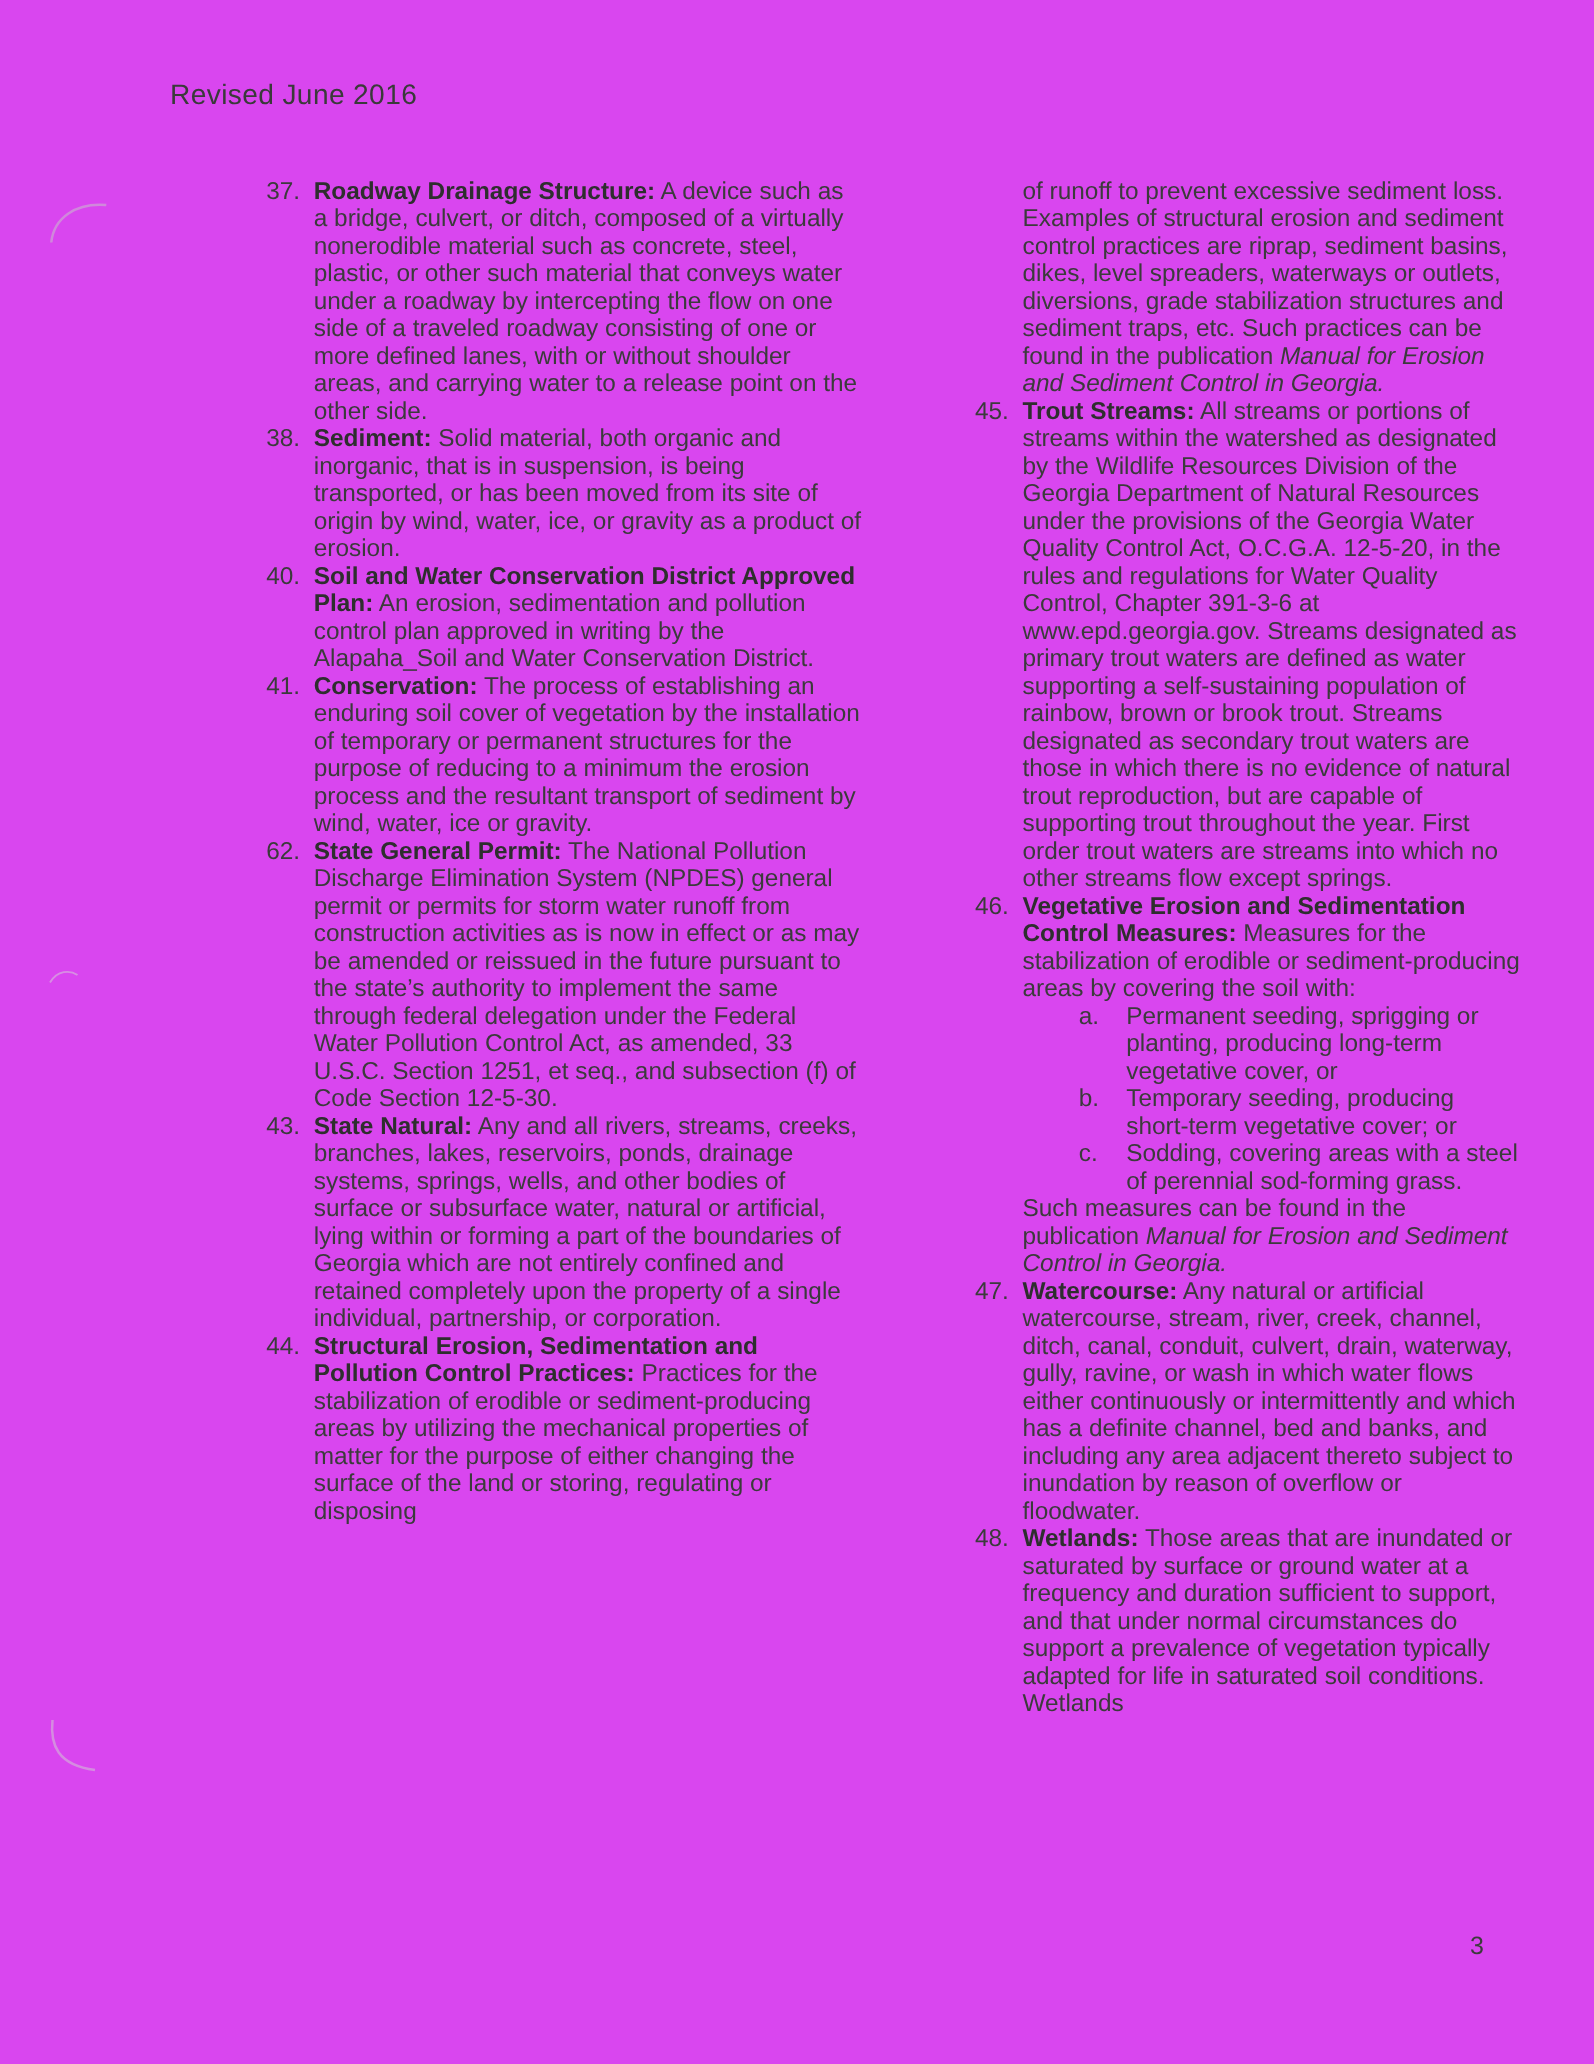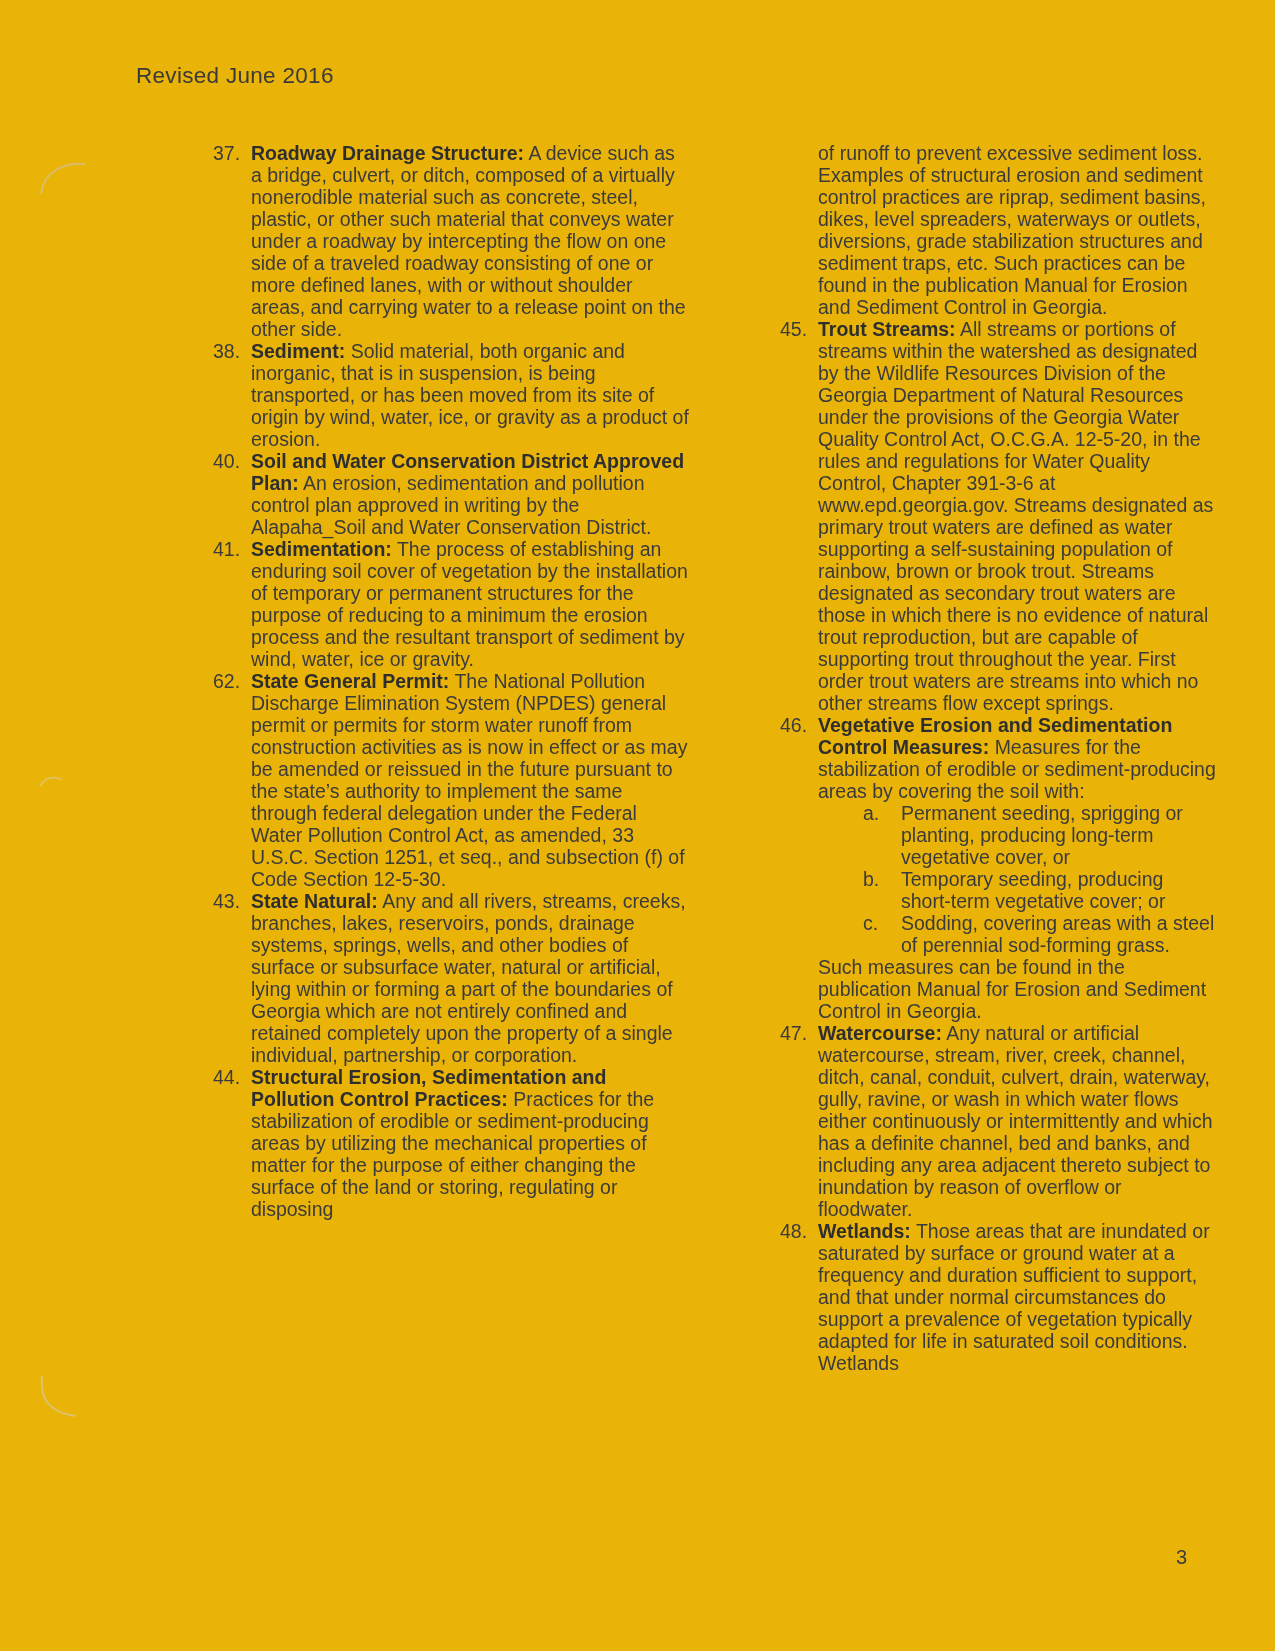--- a/index.html
+++ b/index.html
@@ -1,34 +1,34 @@
 <!DOCTYPE html>
 <html><head>
 <meta charset="utf-8">
 <style>
   html,body{margin:0;padding:0;background:#ffffff;}
   .page{
     position:relative;
     width:1275px;height:1651px;
-    background:#eab308;
+    background:#d946ef;
     font-family:"Liberation Sans", sans-serif;
     color:#3b3b3b;
     overflow:hidden;
   }
   .hdr{
     position:absolute;left:136px;top:63px;
     font-size:22.5px;color:#3a3a3a;letter-spacing:.3px;
   }
   .col{position:absolute;top:142px;font-size:19.5px;line-height:22px;margin-left:45px;}
   .col-left{left:168px;width:478px;}
   .col-right{left:735px;width:436px;}
   .def{position:relative;padding-left:38px;margin:0;}
   .def .num{position:absolute;left:0;top:0;}
   .term{font-weight:bold;color:#2e2e2e;}
-  .it{}
+  .it{font-style:italic;}
   .cont{margin:0;}
   .sub{margin:0;}
   .subitem{position:relative;margin-left:45px;padding-left:38px;}
   .subitem .slet{position:absolute;left:0;top:0;}
   .after{margin:0;}
   .pgnum{
     position:absolute;left:1176px;top:1546px;
     font-size:20px;color:#3c3c3c;
   }
   .artifact{position:absolute;opacity:.5;}
@@ -66,21 +66,21 @@
 
 
     <div class="def">
       <span class="num">40.</span>
       <span class="term">Soil and Water Conservation District Approved Plan:</span>
       <span class="body">An erosion, sedimentation and pollution control plan approved in writing by the Alapaha_Soil and Water Conservation District.</span>
     </div>
 
     <div class="def">
       <span class="num">41.</span>
-      <span class="term">Sedimentation:</span>
+      <span class="term">Conservation:</span>
       <span class="body">The process of establishing an enduring soil cover of vegetation by the installation of temporary or permanent structures for the purpose of reducing to a minimum the erosion process and the resultant transport of sediment by wind, water, ice or gravity.</span>
     </div>
 
     <div class="def">
       <span class="num">62.</span>
       <span class="term">State General Permit:</span>
       <span class="body">The National Pollution Discharge Elimination System (NPDES) general permit or permits for storm water runoff from construction activities as is now in effect or as may be amended or reissued in the future pursuant to the state’s authority to implement the same through federal delegation under the Federal Water Pollution Control Act, as amended, 33 U.S.C. Section 1251, et seq., and subsection (f) of Code Section 12-5-30.</span>
     </div>
 
     <div class="def">

